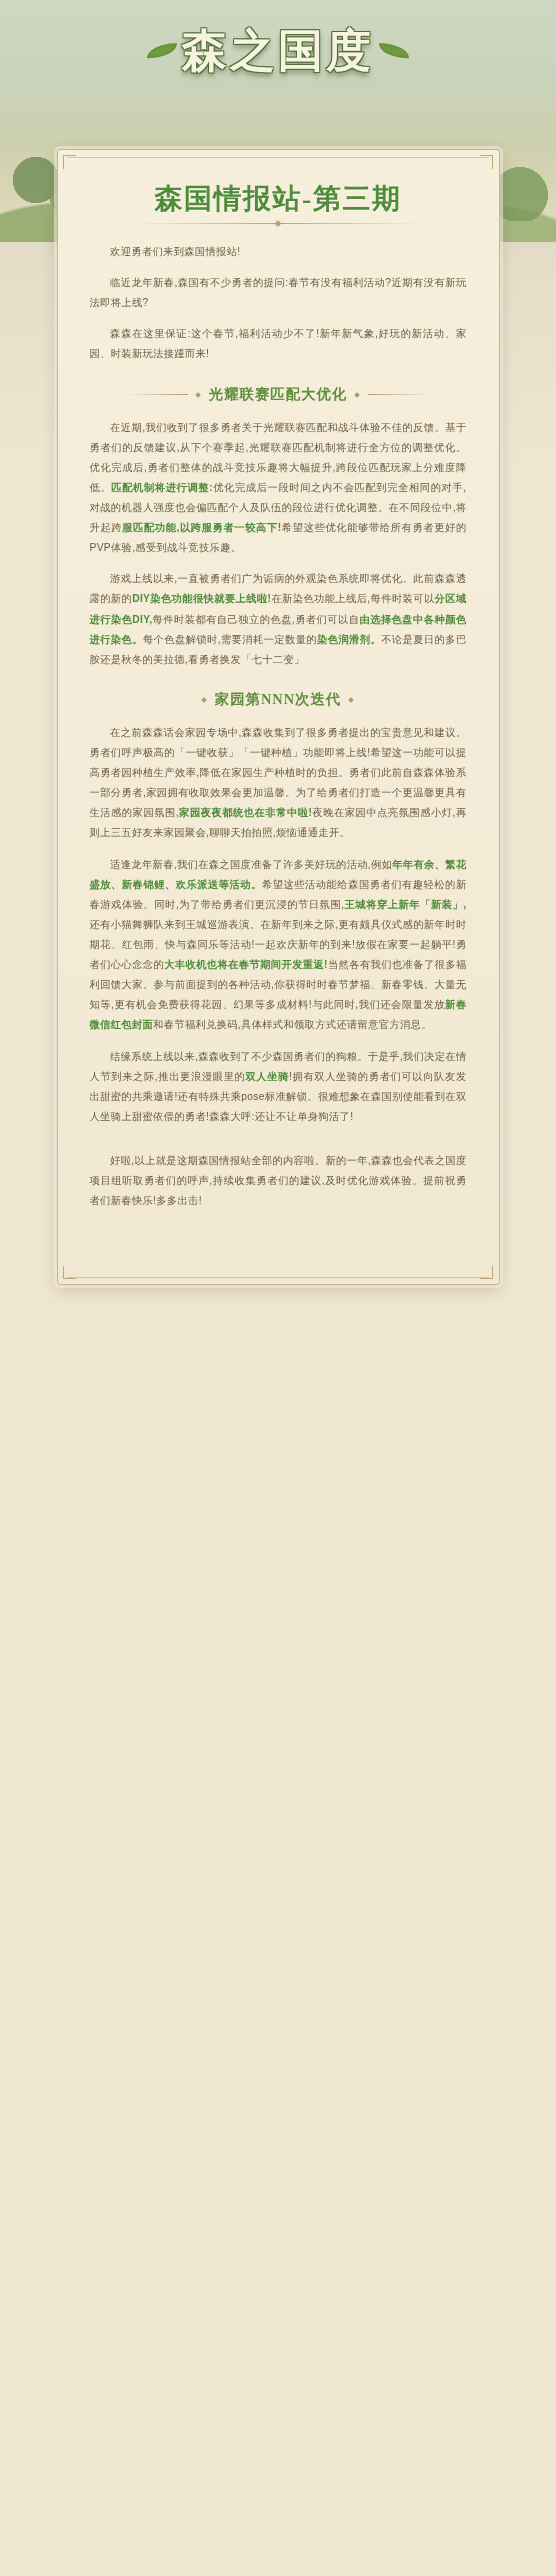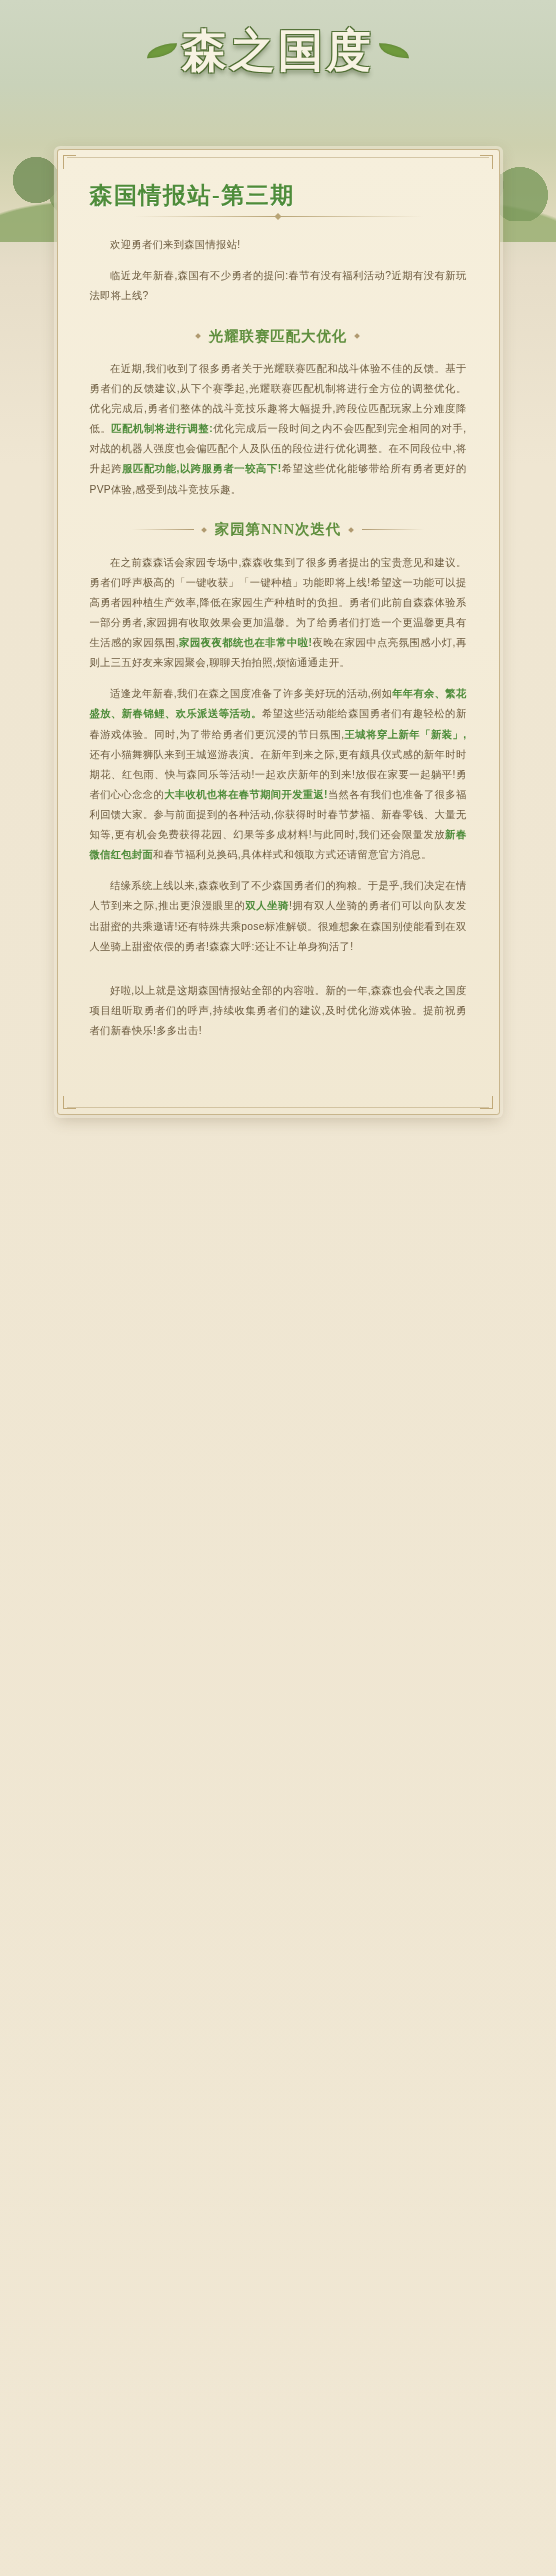--- a/index.html
+++ b/index.html
@@ -101,22 +101,23 @@
   .paper:before { top: 7.2px; }
   .paper:after { bottom: 7.2px; }
 
   .corner { position: absolute; width: 13.4px; height: 13.4px; border: 1px solid #c0a878; }
   .corner.tl { top: 5.2px; left: 5.2px; border-right: none; border-bottom: none; }
   .corner.tr { top: 5.2px; right: 5.2px; border-left: none; border-bottom: none; }
   .corner.bl { bottom: 5.2px; left: 5.2px; border-right: none; border-top: none; }
   .corner.br { bottom: 5.2px; right: 5.2px; border-left: none; border-top: none; }
 
   .main-title {
+    text-align: center;
     font-family: "Liberation Serif", serif;
-    font-size: 23px;
+    font-size: 28px;
     font-weight: bold;
     color: #4e8c3a;
     letter-spacing: 1.5px;
     margin: 9.3px 0 5.2px;
     text-shadow: 0 1px 0 rgba(255,255,255,.7);
   }
   .title-rule {
     width: 289px; height: 1px; margin: 0 auto 17.5px;
     background: linear-gradient(to right, rgba(180,160,120,0), #b8a475, rgba(180,160,120,0));
     position: relative;
@@ -209,30 +210,32 @@
     <span class="corner tr"></span>
     <span class="corner bl"></span>
     <span class="corner br"></span>
 
     <h1 class="main-title">森国情报站-第三期</h1>
     <div class="title-rule"></div>
 
     <div id="intro-block">
         <p class="para">欢迎勇者们来到森国情报站!</p>
         <p class="para">临近龙年新春,森国有不少勇者的提问:春节有没有福利活动?近期有没有新玩法即将上线?</p>
+        <p class="para">森森在这里保证:这个春节,福利活动少不了!新年新气象,好玩的新活动、家园、时装新玩法接踵而来!</p>
       </div>
     <div id="sections-block">
         <div class="section-head">
           <span class="line"></span>
           <span class="dot"></span>
           <h2>光耀联赛匹配大优化</h2>
           <span class="dot"></span>
           <span class="line right"></span>
         </div>
         <p class="para">在近期,我们收到了很多勇者关于光耀联赛匹配和战斗体验不佳的反馈。基于勇者们的反馈建议,从下个赛季起,光耀联赛匹配机制将进行全方位的调整优化。优化完成后,勇者们整体的战斗竞技乐趣将大幅提升,跨段位匹配玩家上分难度降低。<span class="hl-green">匹配机制将进行调整:</span>优化完成后一段时间之内不会匹配到完全相同的对手,对战的机器人强度也会偏匹配个人及队伍的段位进行优化调整。在不同段位中,将升起跨<span class="hl-green">服匹配功能,以跨服勇者一较高下!</span>希望这些优化能够带给所有勇者更好的PVP体验,感受到战斗竞技乐趣。</p>
+        <p class="para">游戏上线以来,一直被勇者们广为诟病的外观染色系统即将优化。此前森森透露的新的<span class="hl-green">DIY染色功能很快就要上线啦!</span>在新染色功能上线后,每件时装可以<span class="hl-green">分区域进行染色DIY,</span>每件时装都有自己独立的色盘,勇者们可以自<span class="hl-green">由选择色盘中各种颜色进行染色。</span>每个色盘解锁时,需要消耗一定数量的<span class="hl-green">染色润滑剂。</span>不论是夏日的多巴胺还是秋冬的美拉德,看勇者换发「七十二变」</p>
         <div class="section-head">
           <span class="line"></span>
           <span class="dot"></span>
           <h2>家园第NNN次迭代</h2>
           <span class="dot"></span>
           <span class="line right"></span>
         </div>
         <p class="para">在之前森森话会家园专场中,森森收集到了很多勇者提出的宝贵意见和建议。勇者们呼声极高的「一键收获」「一键种植」功能即将上线!希望这一功能可以提高勇者园种植生产效率,降低在家园生产种植时的负担。勇者们此前自森森体验系一部分勇者,家园拥有收取效果会更加温馨。为了给勇者们打造一个更温馨更具有生活感的家园氛围,<span class="hl-green">家园夜夜都统也在非常中啦!</span>夜晚在家园中点亮氛围感小灯,再则上三五好友来家园聚会,聊聊天拍拍照,烦恼通通走开。</p>
         <p class="para">适逢龙年新春,我们在森之国度准备了许多美好玩的活动,例如<span class="hl-green">年年有余、繁花盛放、新春锦鲤、欢乐派送等活动。</span>希望这些活动能给森国勇者们有趣轻松的新春游戏体验。同时,为了带给勇者们更沉浸的节日氛围,<span class="hl-green">王城将穿上新年「新装」,</span>还有小猫舞狮队来到王城巡游表演。在新年到来之际,更有颇具仪式感的新年时时期花、红包雨、快与森同乐等活动!一起欢庆新年的到来!放假在家要一起躺平!勇者们心心念念的<span class="hl-green">大丰收机也将在春节期间开发重返!</span>当然各有我们也准备了很多福利回馈大家。参与前面提到的各种活动,你获得时时春节梦福、新春零钱、大量无知等,更有机会免费获得花园、幻果等多成材料!与此同时,我们还会限量发放<span class="hl-green">新春微信红包封面</span>和春节福利兑换码,具体样式和领取方式还请留意官方消息。</p>
         <p class="para">结缘系统上线以来,森森收到了不少森国勇者们的狗粮。于是乎,我们决定在情人节到来之际,推出更浪漫眼里的<span class="hl-green">双人坐骑</span>!拥有双人坐骑的勇者们可以向队友发出甜蜜的共乘邀请!还有特殊共乘pose标准解锁。很难想象在森国别使能看到在双人坐骑上甜蜜依偎的勇者!森森大呼:还让不让单身狗活了!</p>

